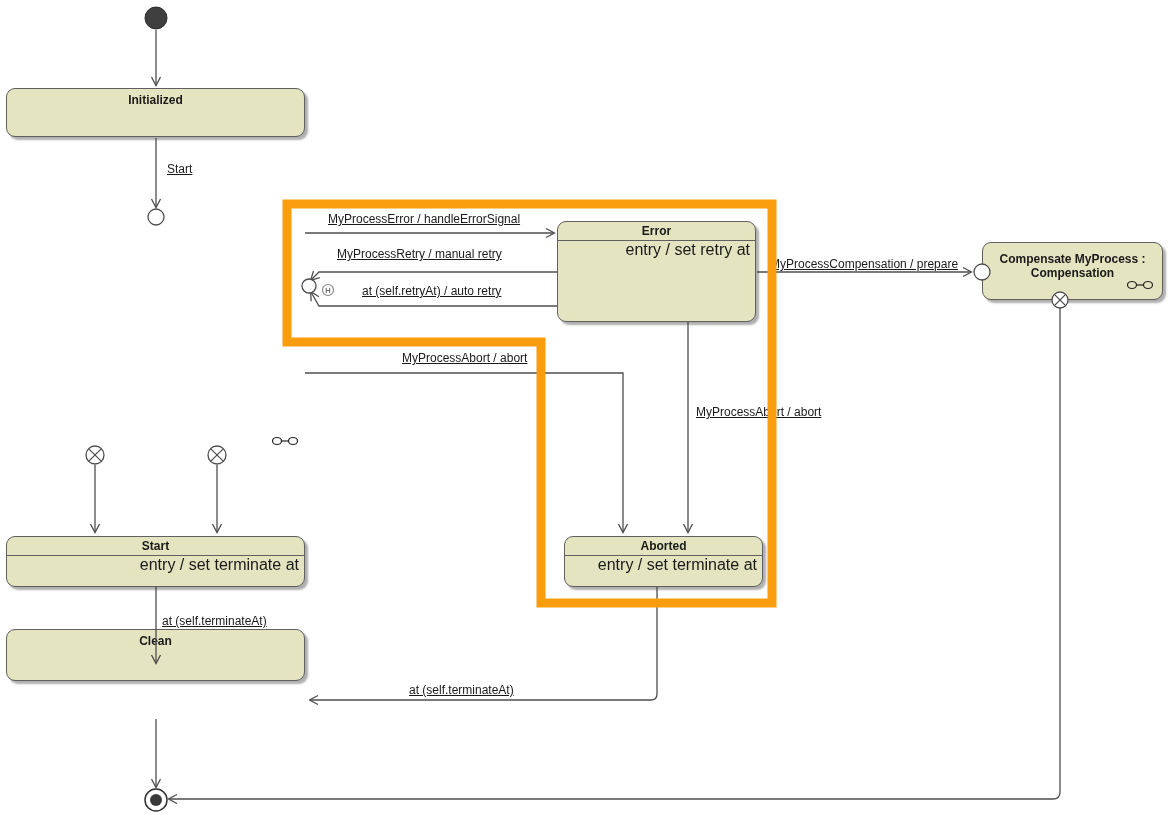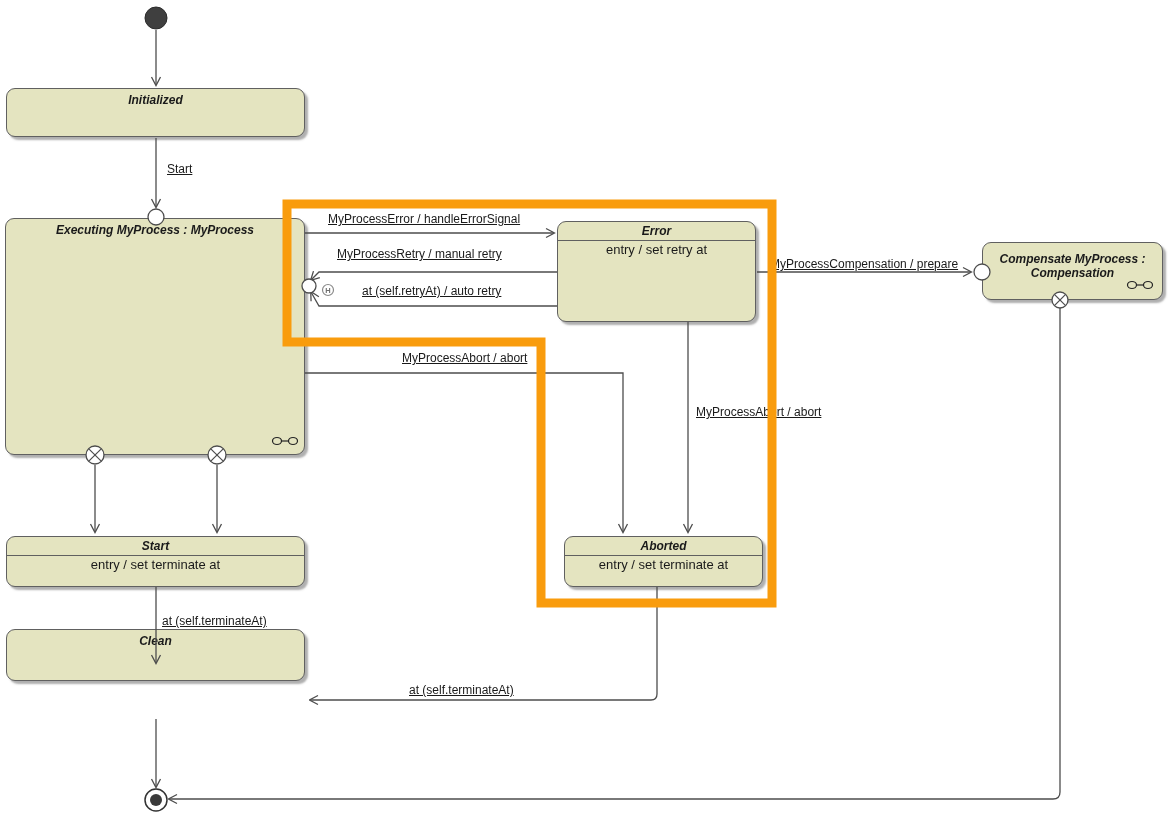--- a/index.html
+++ b/index.html
@@ -7,45 +7,42 @@
     position:relative;width:1168px;height:817px;background:#ffffff;overflow:hidden;
     font-family:"Liberation Sans","DejaVu Sans",sans-serif;color:#1a1a1a;
   }
   .state{
     position:absolute;box-sizing:border-box;
     background:#E4E4C0;border:1px solid #606060;border-radius:9px;
     box-shadow:3px 3px 2px rgba(110,110,110,0.55);
   }
   .state-title{
     font-weight:bold;font-size:12px;text-align:center;
-    padding-top:4px;line-height:14px;white-space:pre-line;font-style:italic;
+    padding-top:4px;line-height:14px;white-space:pre-line;
   }
   .state-title.hdr{padding-top:0;line-height:18px;height:18px;border-bottom:1px solid #606060;}
-  .state-body{font-size:13px;text-align:center;padding:2px 5px 0 5px;line-height:14px;}
+  .state-body{font-size:16px;text-align:right;padding:2px 5px 0 5px;line-height:14px;}
   .tlabel{
     position:absolute;font-size:12px;line-height:14px;white-space:nowrap;color:#1a1a1a;text-decoration:underline;
   }
   svg.overlay{position:absolute;left:0;top:0;pointer-events:none;}
   .edge{stroke:#4D4D4D;stroke-width:1.3;fill:none;}
   .pseudo{stroke:#4D4D4D;stroke-width:1.3;fill:#ffffff;}
   .xline{stroke:#4D4D4D;stroke-width:1.2;}
   .subicon{stroke:#222222;stroke-width:1.2;fill:none;}
 </style>
 </head>
 <body>
 
 <div id="canvas">
 
   <div class="state" style="left:6px;top:88px;width:299px;height:49px">
     <div class="state-title">Initialized</div>
   </div>
 
-  <div class="state" style="left:5px;top:218px;width:300px;height:237px">
-    <div class="state-title">Executing MyProcess : MyProcess</div>
-  </div>
 
   <div class="state" style="left:557px;top:221px;width:199px;height:101px">
     <div class="state-title hdr">Error</div>
     <div class="state-body">entry / set retry at</div>
   </div>
 
   <div class="state" style="left:564px;top:536px;width:199px;height:51px">
     <div class="state-title hdr">Aborted</div>
     <div class="state-body">entry / set terminate at</div>
   </div>

